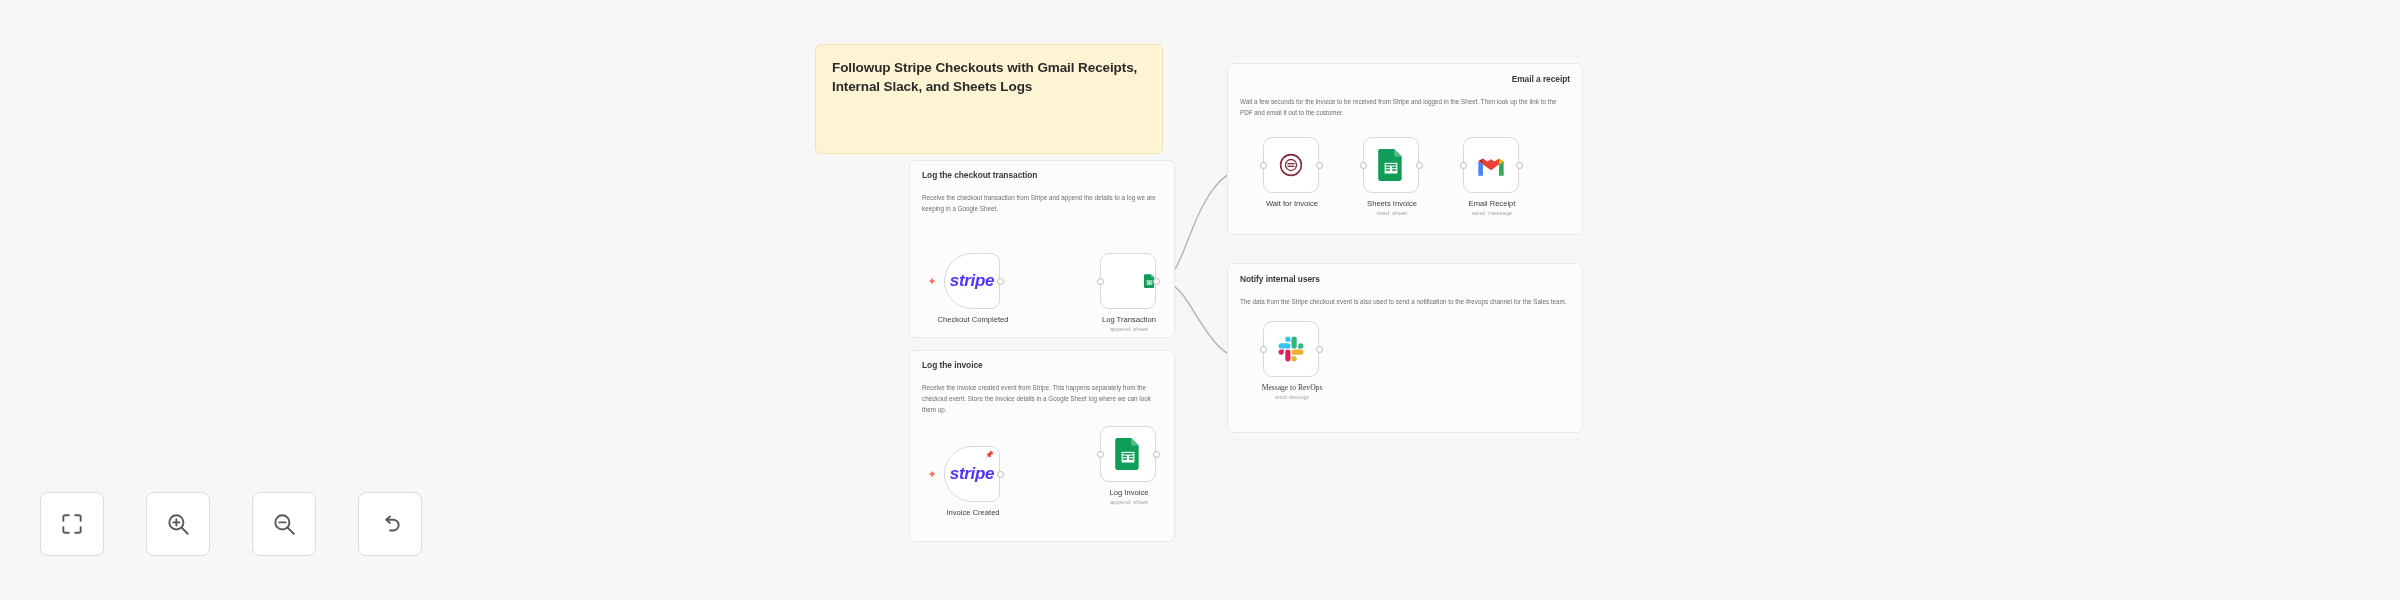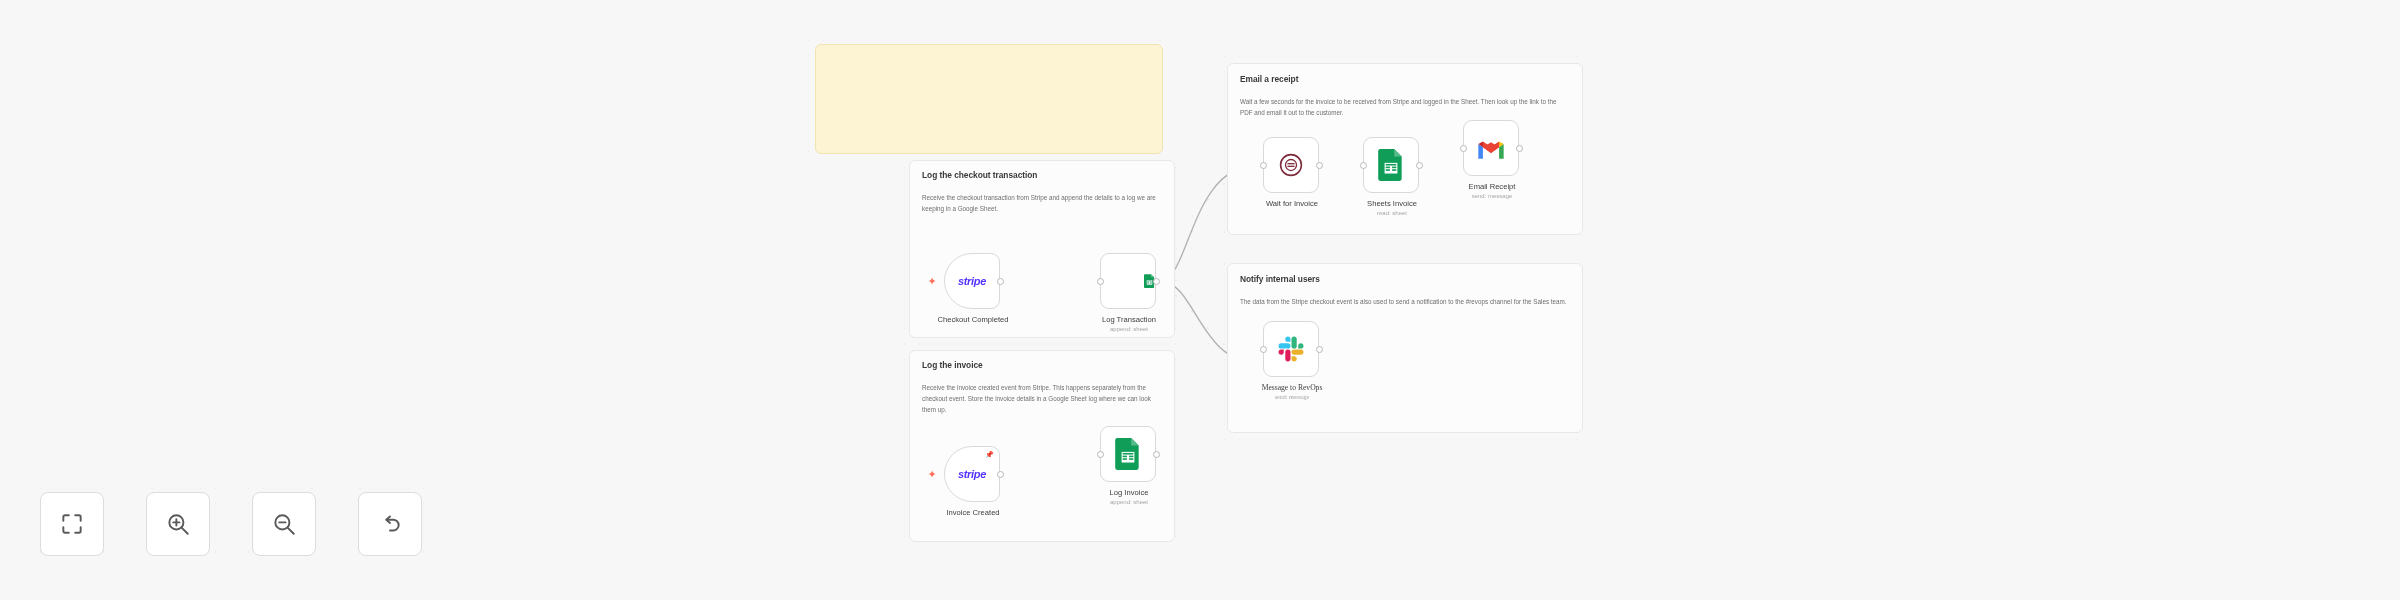--- a/index.html
+++ b/index.html
@@ -144,21 +144,21 @@
     position: absolute;
     right: 5px;
     top: 4px;
     font-size: 7px;
     color: #8f8f8f;
     line-height: 1;
   }
 
   
   .stripe-logo {
-    font-size: 11px;
+    font-size: 17px;
     font-weight: bold;
     font-style: italic;
     color: #5433ff;
     letter-spacing: -0.3px;
   }
 
   .sheets-icon { width: 26px; height: 32px; }
   .gmail-icon  { width: 30px; height: 23px; }
   .slack-icon  { width: 28px; height: 28px; }
   .wait-icon   { width: 26px; height: 26px; }
@@ -211,20 +211,21 @@
     <polygon points="1353,161.5 1360,165 1353,168.5"></polygon>
 
     <path d="M 1423 165 L 1458 165"></path>
     <polygon points="1453,161.5 1460,165 1453,168.5"></polygon>
 
     <path d="M 1000 474 L 1095 474"></path>
     <polygon points="1090,470.5 1097,474 1090,477.5"></polygon>
   </svg>
 
   <div class="sticky-note">
+    <div class="sticky-title">Followup Stripe Checkouts with Gmail Receipts, Internal Slack, and Sheets Logs</div>
   </div>
 
   <div class="section-card" id="card-log-checkout"></div>
   <div class="section-head" style="left:922px; top:170px; width:240px;">Log the checkout transaction</div>
   <div class="section-desc" style="left:922px; top:193px; width:240px;">Receive the checkout transaction from Stripe and append the details to a log we are keeping in a Google Sheet.</div>
 
   <div class="node trigger" style="left:944px; top:253px;">
     <span class="trigger-mark">✦</span>
     <span class="stripe-logo">stripe</span>
     <span class="port out"></span>
@@ -242,21 +243,21 @@
       <rect x="26" y="33" width="8" height="3" fill="#0f9d58"></rect>
       <rect x="14" y="38" width="8" height="3" fill="#0f9d58"></rect>
       <rect x="26" y="38" width="8" height="3" fill="#0f9d58"></rect>
     </svg>
     <span class="port out"></span>
     <span class="node-label">Log Transaction</span>
     <span class="node-sub">append: sheet</span>
   </div>
 
   <div class="section-card" id="card-email"></div>
-  <div class="section-head" style="left:1240px; top:74px; width:330px;">Email a receipt</div>
+  <div class="section-head" style="left:1240px; top:74px; width:330px;text-align:right;">Email a receipt</div>
   <div class="section-desc" style="left:1240px; top:97px; width:330px;">Wait a few seconds for the invoice to be received from Stripe and logged in the Sheet. Then look up the link to the PDF and email it out to the customer.</div>
 
   <div class="node" style="left:1263px; top:137px;">
     <span class="port in"></span>
     <svg class="wait-icon" viewBox="0 0 40 40">
       <circle cx="20" cy="20" r="16" fill="none" stroke="#7d2b3a" stroke-width="2.4"></circle>
       <circle cx="20" cy="20" r="8.5" fill="none" stroke="#7d2b3a" stroke-width="2"></circle>
       <rect x="14.5" y="17" width="11" height="2" fill="#7d2b3a"></rect>
       <rect x="14.5" y="21" width="11" height="2" fill="#7d2b3a"></rect>
     </svg>
@@ -274,21 +275,21 @@
       <rect x="14" y="33" width="8" height="3" fill="#0f9d58"></rect>
       <rect x="26" y="33" width="8" height="3" fill="#0f9d58"></rect>
       <rect x="14" y="38" width="8" height="3" fill="#0f9d58"></rect>
       <rect x="26" y="38" width="8" height="3" fill="#0f9d58"></rect>
     </svg>
     <span class="port out"></span>
     <span class="node-label">Sheets Invoice</span>
     <span class="node-sub">read: sheet</span>
   </div>
 
-  <div class="node" style="left:1463px; top:120px;align-items:center;">
+  <div class="node" style="left:1463px; top:137px;align-items:center;">
     <span class="port in"></span>
     <svg class="gmail-icon" viewBox="0 0 52 40">
       <path d="M4 38h8V18L4 12v22z" fill="#4285f4"></path>
       <path d="M40 38h8V12l-8 6v20z" fill="#34a853"></path>
       <path d="M12 38V18l14 10 14-10v20" fill="#ffffff"></path>
       <path d="M12 18l14 10 14-10-14-9-14 9z" fill="#ea4335"></path>
       <path d="M4 12l8 6V8L4 12z" fill="#c5221f"></path>
       <path d="M48 12l-8 6V8l8 4z" fill="#fbbc04"></path>
       <path d="M12 8v10l14 10 14-10V8L26 17 12 8z" fill="#ea4335"></path>
     </svg>

